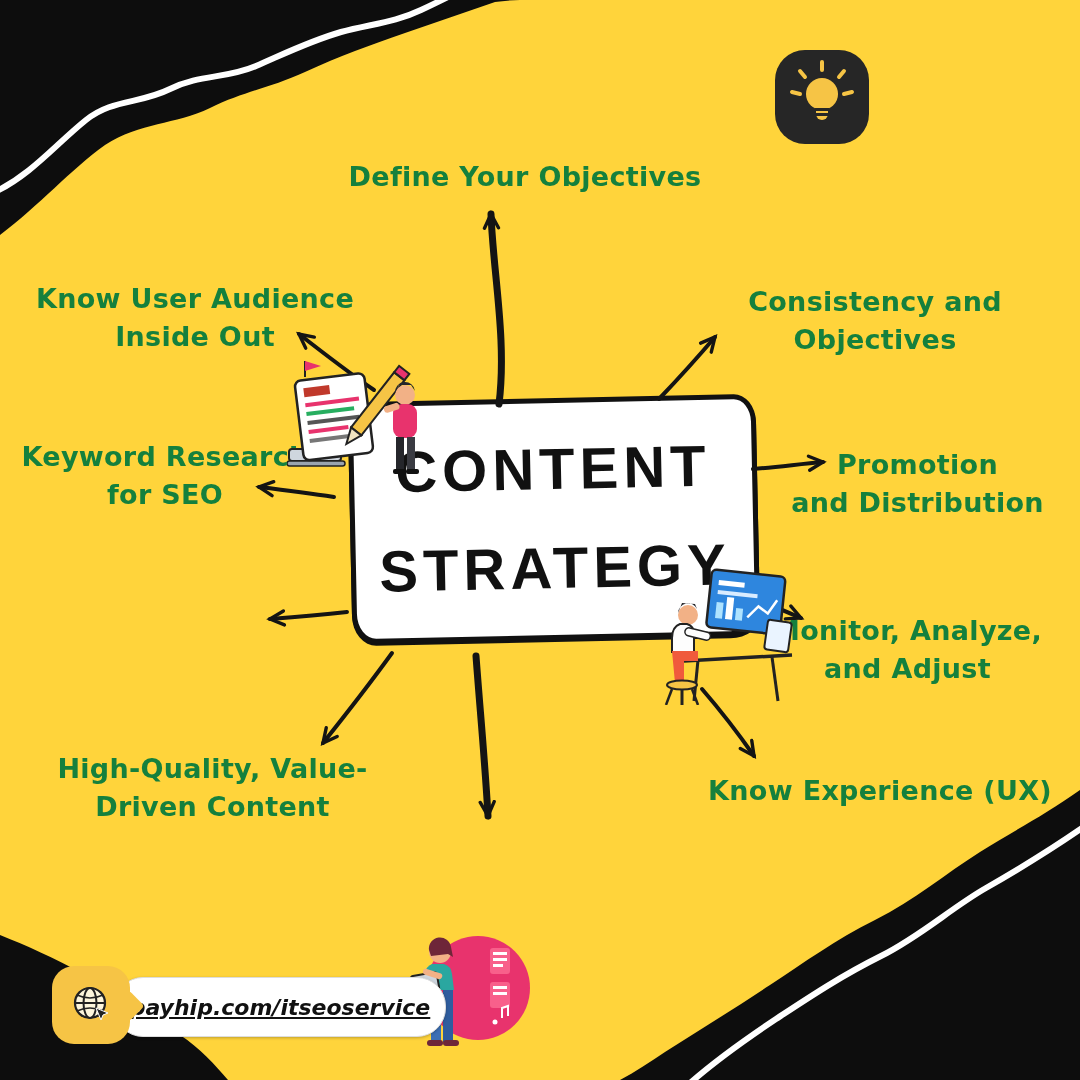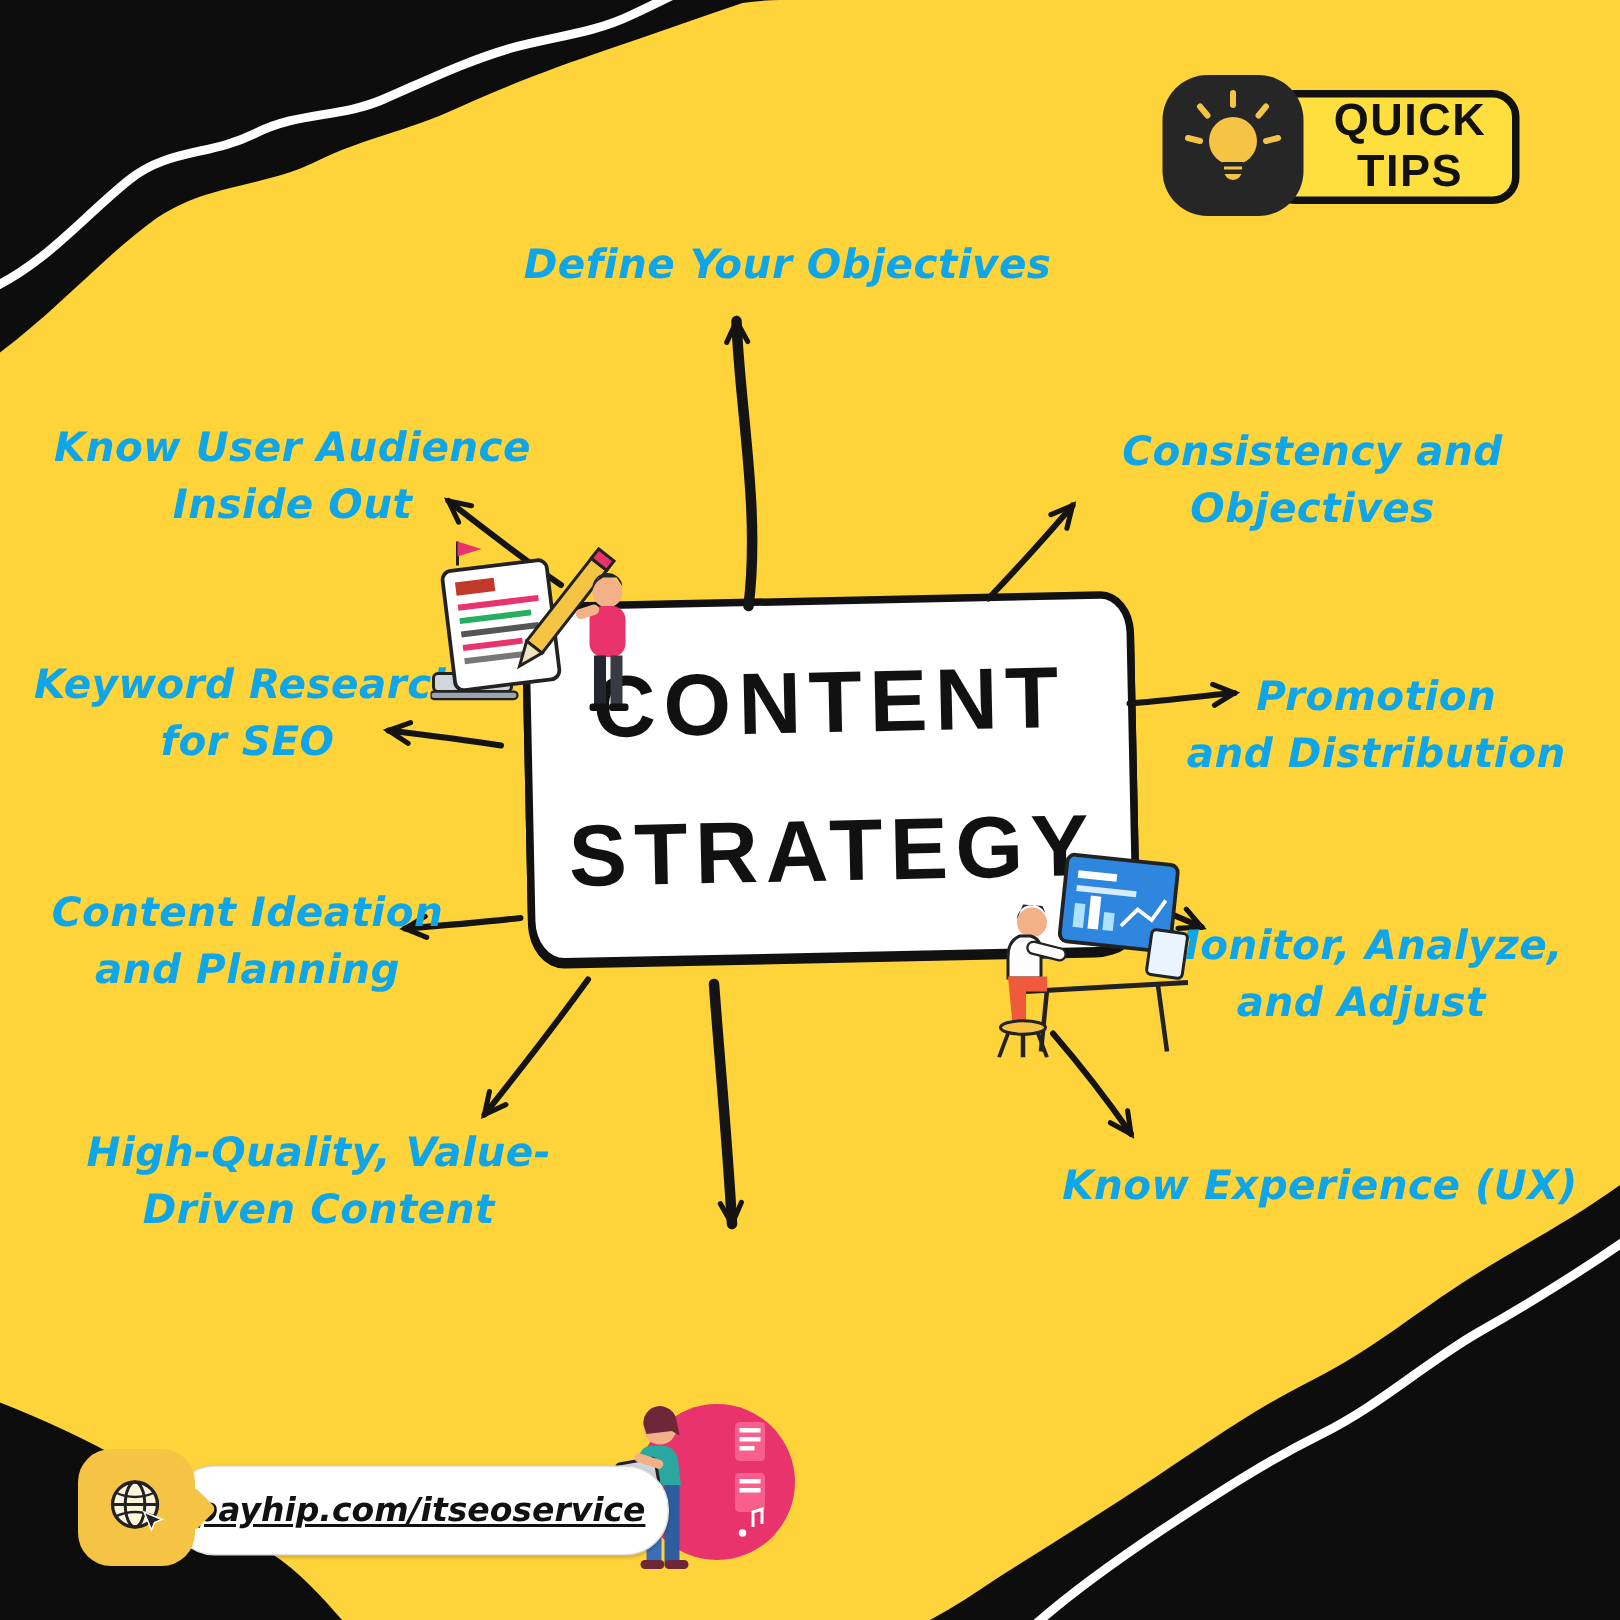--- a/index.html
+++ b/index.html
@@ -7,22 +7,22 @@
     position:relative;width:1080px;height:1080px;overflow:hidden;
     background:#0d0d0d;font-family:"DejaVu Sans", sans-serif;
   }
   .bg{position:absolute;left:0;top:0;z-index:0;}
   .arrows{position:absolute;left:0;top:0;z-index:4;pointer-events:none;}
   .illu{position:absolute;z-index:6;}
 
   
   .tip{
     position:absolute;z-index:5;white-space:pre-line;text-align:center;
-    font-weight:700;font-style:italic;font-size:27px;line-height:1.42;
-    color:#0ea5e9;letter-spacing:.3px;
+    font-weight:700;font-size:27px;line-height:1.42;
+    color:#15803d;letter-spacing:.3px;
   }
   .tip-0{left:330px;top:158px;width:390px;}
   .tip-1{left:30px;top:280px;width:330px;}
   .tip-2{left:10px;top:438px;width:310px;}
   .tip-3{left:10px;top:590px;width:310px;}
   .tip-4{left:25px;top:750px;width:375px;}
   .tip-5{left:330px;top:850px;width:390px;}
   .tip-6{left:680px;top:283px;width:390px;}
   .tip-7{left:765px;top:446px;width:305px;}
   .tip-8{left:745px;top:612px;width:325px;}
@@ -116,22 +116,20 @@
       C 434,4 446,-2 458,-8"></path>
     <path fill="none" stroke="#fff" stroke-width="6" stroke-linecap="round" d="
       M 1085,826
       C 1052,849 1021,868 986,888
       C 951,908 921,936 881,956
       C 841,976 811,996 776,1019
       C 746,1039 716,1060 689,1084"></path>
   </svg>
 
   <div class="quick-tips-badge">
-    <div class="qt-pill">QUICK
-TIPS</div>
     <div class="qt-circle">
       <svg width="94" height="94" viewBox="0 0 94 94">
         <g stroke="#f6c445" stroke-width="4" stroke-linecap="round">
           <line x1="47" y1="12" x2="47" y2="20"></line>
           <line x1="25" y1="21" x2="30" y2="27"></line>
           <line x1="69" y1="21" x2="64" y2="27"></line>
           <line x1="17" y1="42" x2="25" y2="44"></line>
           <line x1="77" y1="42" x2="69" y2="44"></line>
         </g>
         <circle cx="47" cy="44" r="16" fill="#f6c445"></circle>
@@ -247,22 +245,20 @@
       <rect x="29" y="118" width="16" height="6" rx="3" fill="#6e2639"></rect>
       <rect x="45" y="118" width="16" height="6" rx="3" fill="#6e2639"></rect>
     </g>
   </svg>
 
   <div class="tip tip-0">Define Your Objectives</div>
   <div class="tip tip-1">Know User Audience
 Inside Out</div>
   <div class="tip tip-2">Keyword Research
 for SEO</div>
-  <div class="tip tip-3">Content Ideation
-and Planning</div>
   <div class="tip tip-4">High-Quality, Value-
 Driven Content</div>
   <div class="tip tip-6">Consistency and Objectives</div>
   <div class="tip tip-7">Promotion
 and Distribution</div>
   <div class="tip tip-8">Monitor, Analyze,
 and Adjust</div>
   <div class="tip tip-9">Know Experience (UX)</div>
 
   <div class="footer-badge">

